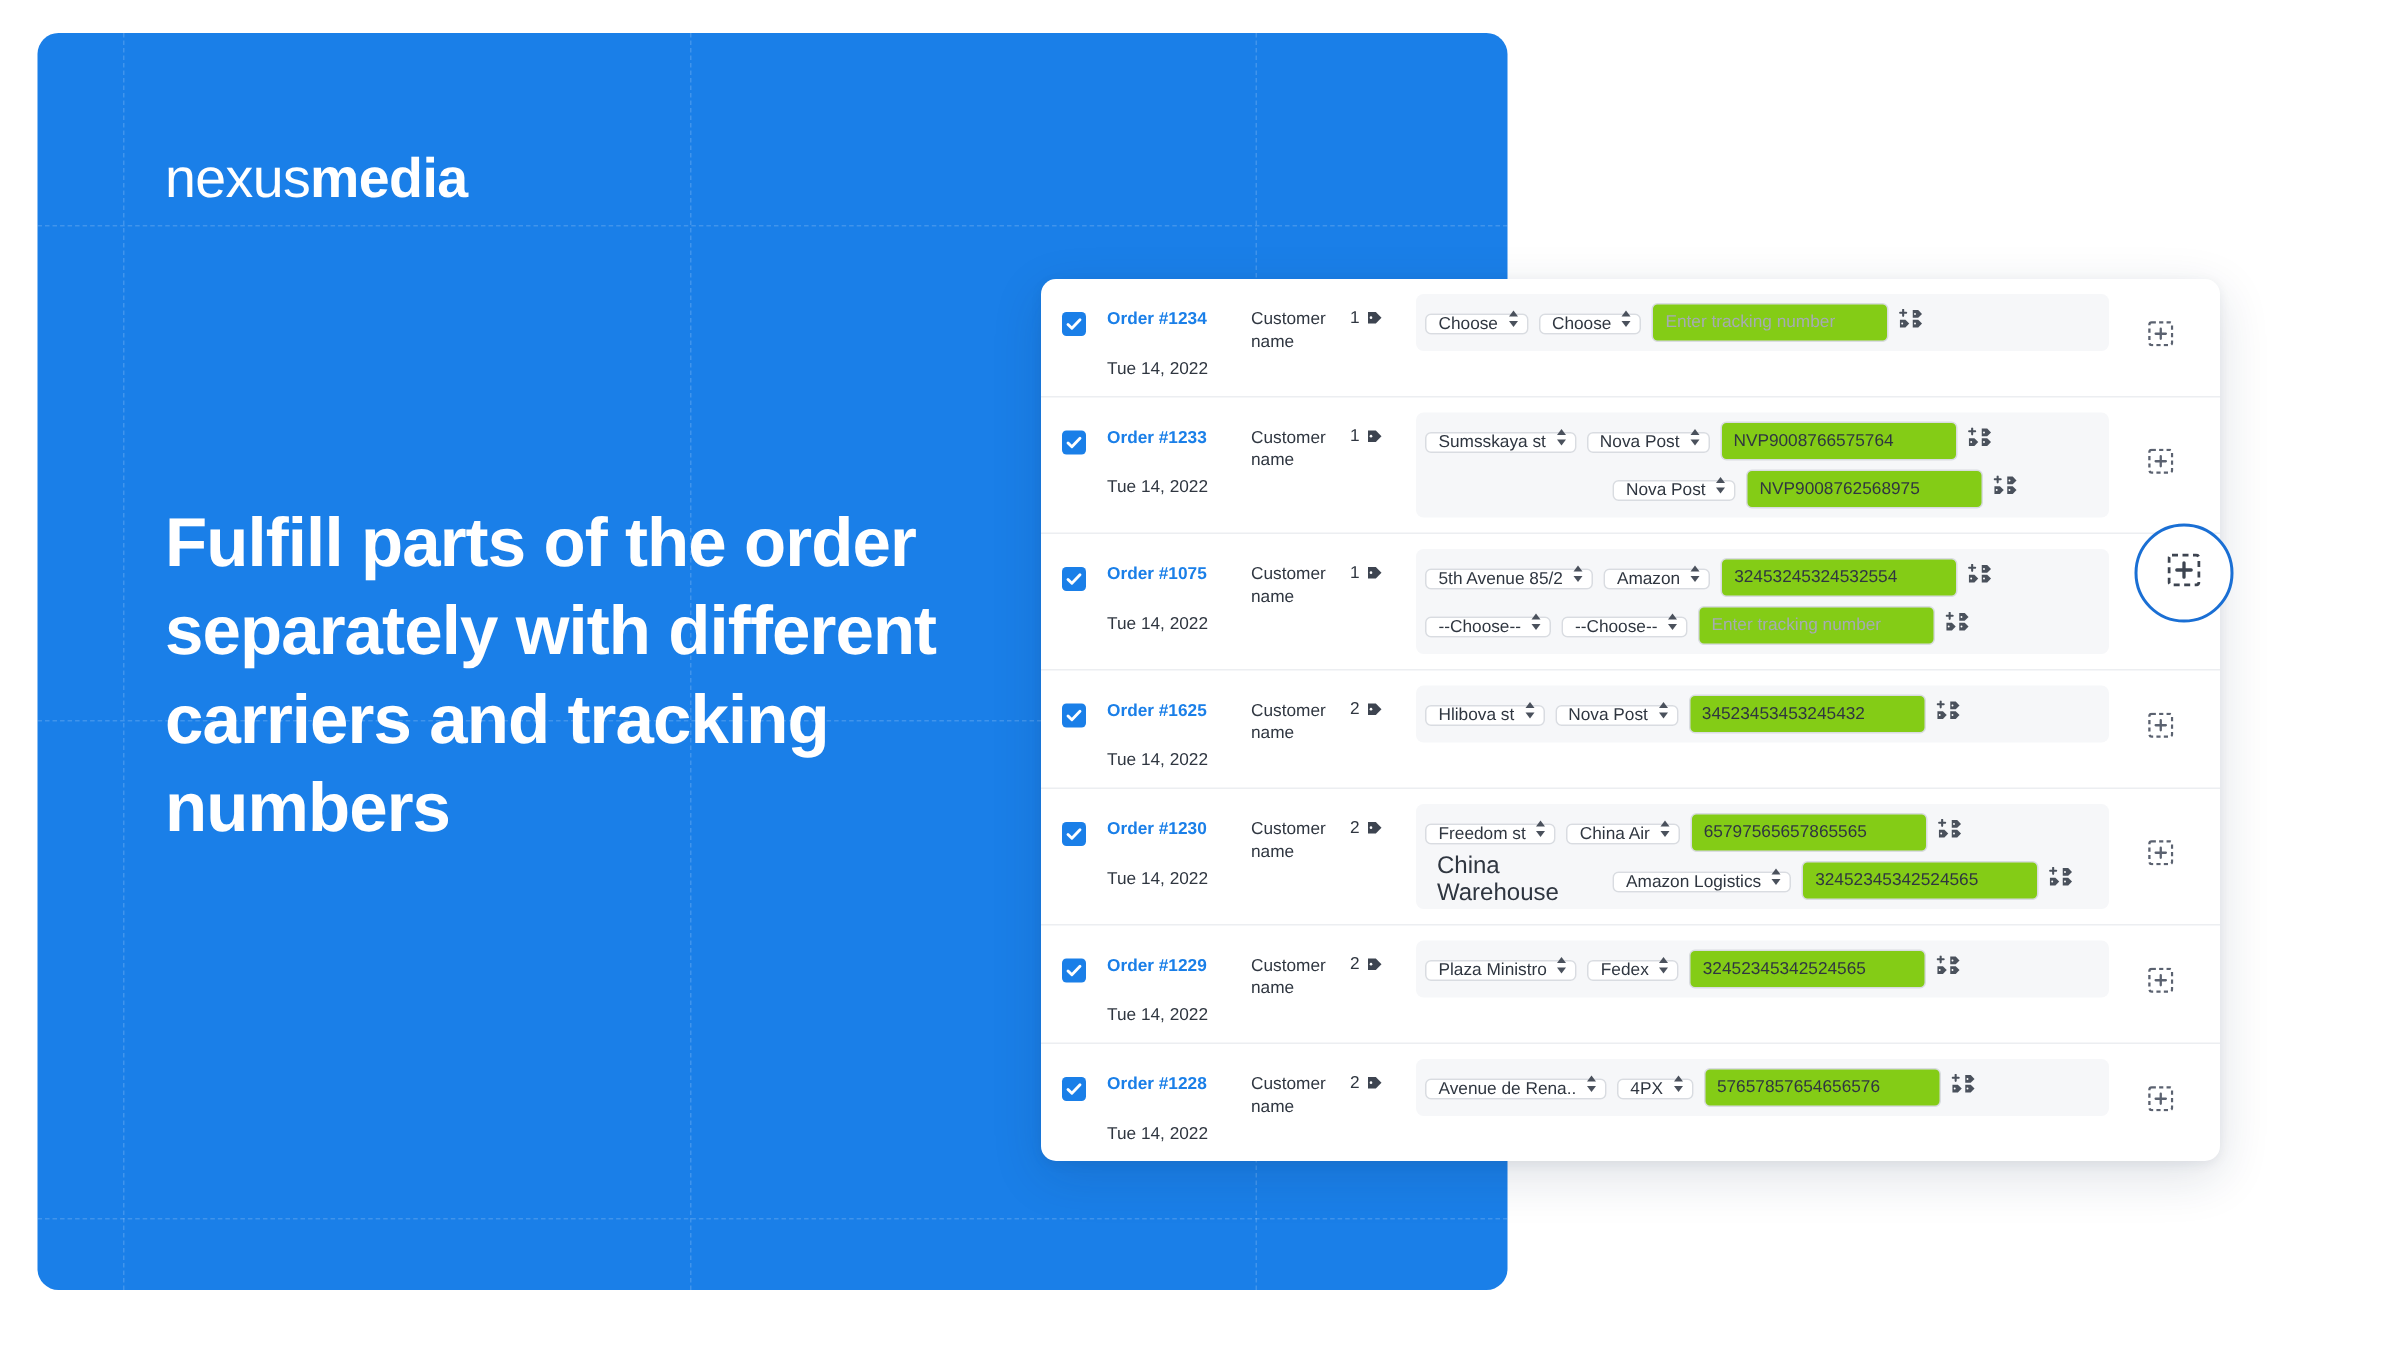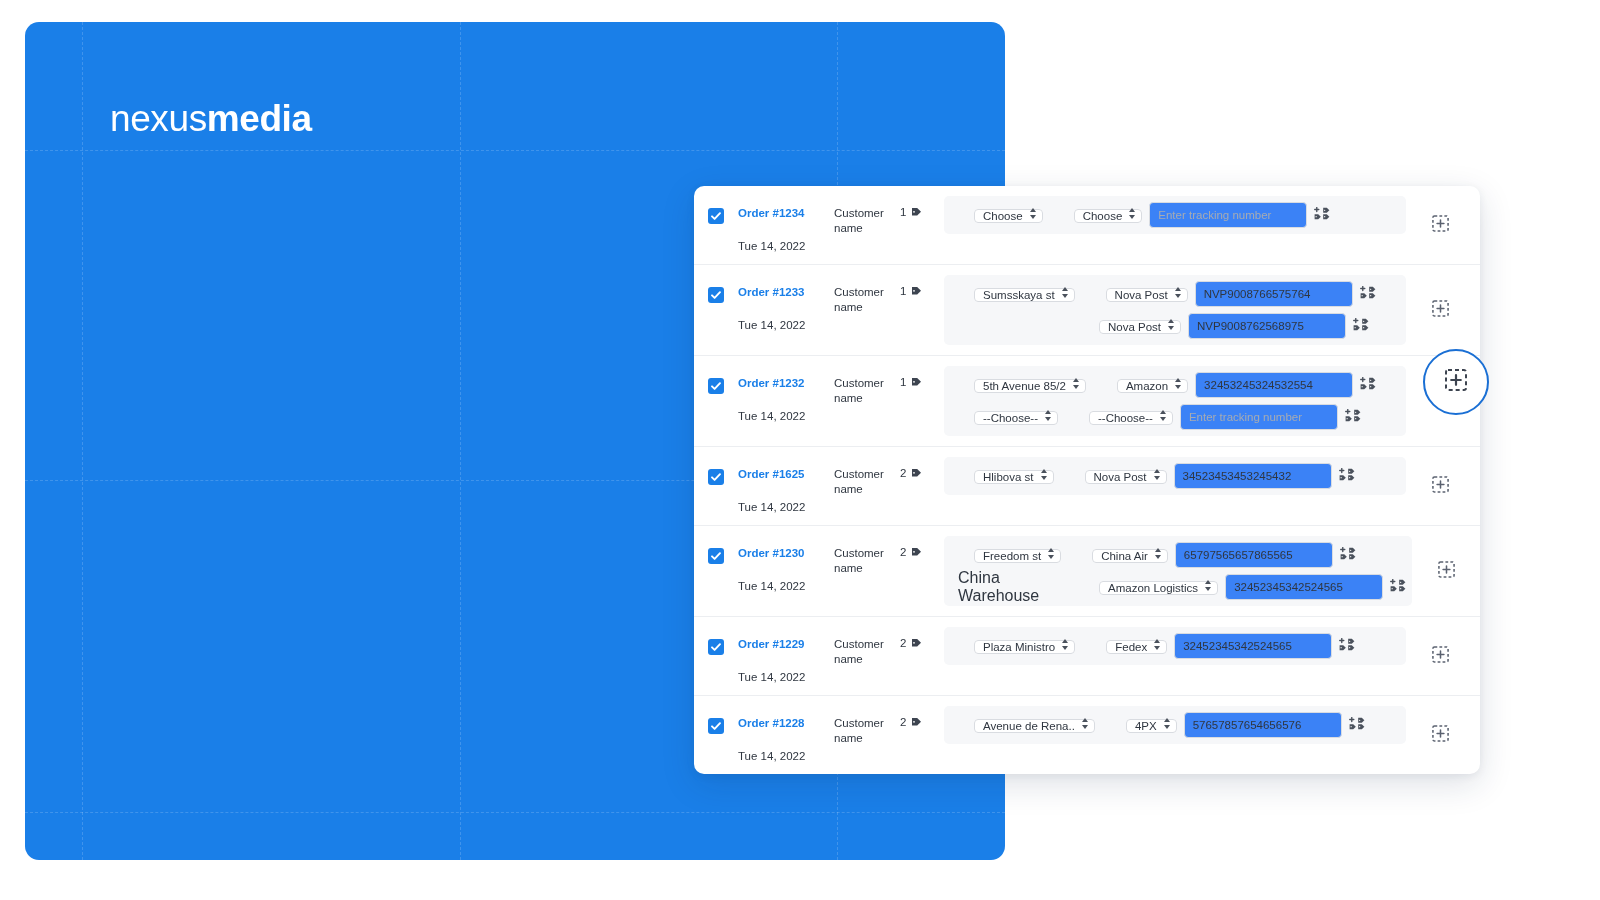--- a/index.html
+++ b/index.html
@@ -176,21 +176,20 @@
     height: 26px;
     font-family: "Liberation Sans", sans-serif;
     font-size: 11.5px;
     color: #2f3640;
     padding: 0 19px 0 8px;
     cursor: pointer;
     overflow: hidden;
     text-overflow: ellipsis;
     white-space: nowrap;
     position: relative;
-    margin-left: 24px;
   }
   .sel-wrap { position: relative; display: inline-block; }
   .sel-wrap .arrows {
     position: absolute;
     right: 6px;
     top: 50%;
     transform: translateY(-50%);
     pointer-events: none;
   }
   .w-addr { width: 118px; }
@@ -200,21 +199,21 @@
     height: 26px;
     display: flex;
     align-items: center;
     font-size: 16px;
     color: #2f3640;
     padding-left: 8px;
   }
   .track {
     width: 158px;
     height: 26px;
-    background: #3b82f6;
+    background: #84cc16;
     border: 1px solid #d9dce1;
     border-radius: 4px;
     font-family: "Liberation Sans", sans-serif;
     font-size: 11.5px;
     color: #2f3640;
     padding: 0 8px;
   }
   .track::placeholder { color: #a6abb3; }
 
   .add-tags { cursor: pointer; display: block; flex: 0 0 auto; }
@@ -253,20 +252,21 @@
   <div id="hero">
     <div class="grid-v" style="left:57px"></div>
     <div class="grid-v" style="left:435px"></div>
     <div class="grid-v" style="left:812px"></div>
     <div class="grid-h" style="top:128px"></div>
     <div class="grid-h" style="top:458px"></div>
     <div class="grid-h" style="top:790px"></div>
 
     <div id="logo"><span class="light">nexus</span><span class="bold">media</span></div>
 
+    <h1 id="headline">Fulfill parts of the order separately with different carriers and tracking numbers</h1>
   </div>
 
   <div id="card">
       <div class="order-row">
         <div class="cb-cell">
           <span class="checkbox">
             <svg width="12" height="12" viewBox="0 0 12 12">
               <path d="M2 6.3 L4.6 8.9 L10 3.2" fill="none" stroke="#fff" stroke-width="1.9" stroke-linecap="round" stroke-linejoin="round"></path>
             </svg>
           </span>
@@ -402,21 +402,21 @@
       </div>
       <div class="order-row">
         <div class="cb-cell">
           <span class="checkbox">
             <svg width="12" height="12" viewBox="0 0 12 12">
               <path d="M2 6.3 L4.6 8.9 L10 3.2" fill="none" stroke="#fff" stroke-width="1.9" stroke-linecap="round" stroke-linejoin="round"></path>
             </svg>
           </span>
         </div>
         <div class="order-cell">
-          <a class="order-id">Order #1232</a>
+          <a class="order-id">Order #1075</a>
           <span class="order-date">Tue 14, 2022</span>
         </div>
         <div class="cust-cell">Customer name</div>
         <div class="qty-cell">
           <span>1</span>
           <span class="tag-icon"><svg width="11" height="11" viewBox="0 0 11 11">
               <path d="M1 1 H6.2 L10 4.8 L6.2 8.6 L1 8.6 Z" fill="#3d4450"></path>
               <circle cx="3" cy="4.8" r="0.9" fill="#fff"></circle>
             </svg></span>
         </div>

